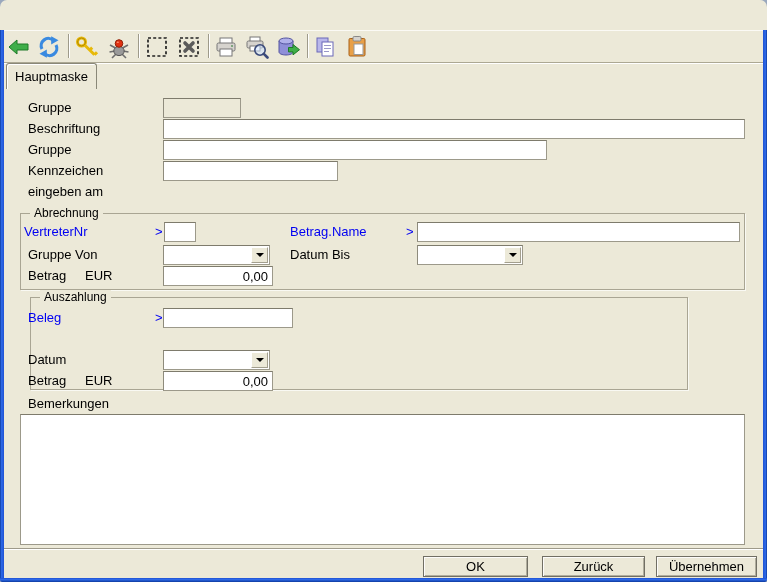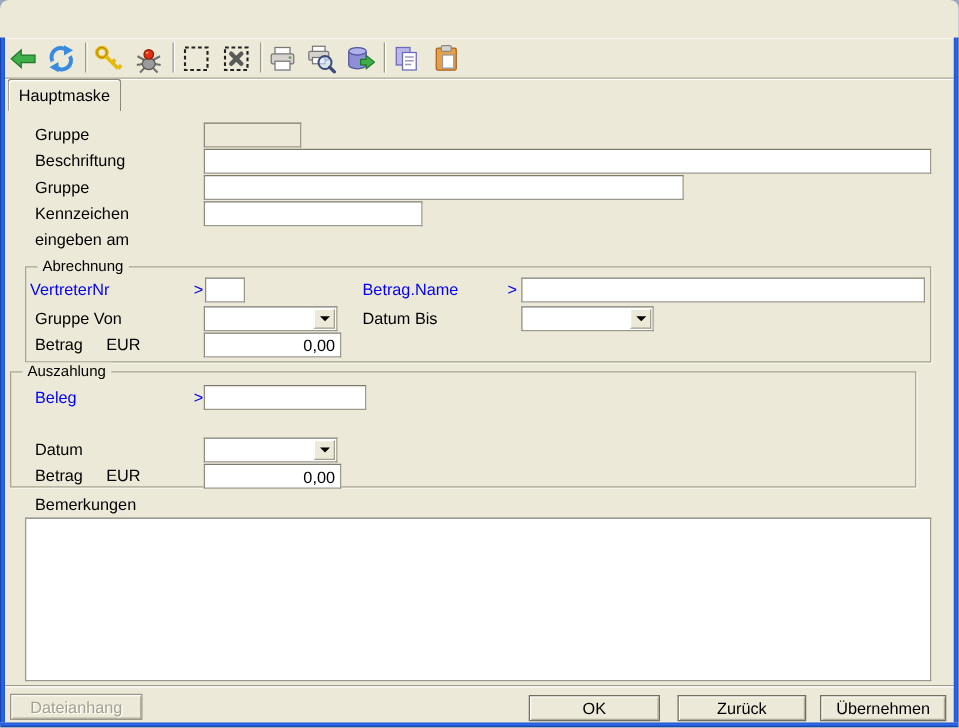--- a/index.html
+++ b/index.html
@@ -184,44 +184,41 @@
   <span class="lbl" style="left:290px;top:247px">Datum Bis</span>
   <div class="combo" style="left:417px;top:245px;width:106px">
     <span class="cval"></span>
     <span class="arrow-btn"></span>
   </div>
 
   <span class="lbl" style="left:28px;top:268px">Betrag</span>
   <span class="lbl" style="left:85px;top:268px">EUR</span>
   <input class="field num" style="left: 163px; top: 266px; width: 110px;" value="0,00">
 
-  <div class="group" style="left:8px;top:297px;width:725px;height:93px">
+  <div class="group" style="left:30px;top:297px;width:658px;height:93px">
     <span class="group-label">Auszahlung</span>
   </div>
   <span class="lbl blue" style="left:28px;top:310px">Beleg</span>
   <span class="lbl blue" style="left:155px;top:310px">&gt;</span>
   <input class="field" style="left: 163px; top: 308px; width: 130px;" value="">
 
   <span class="lbl" style="left:28px;top:352px">Datum</span>
   <div class="combo" style="left:163px;top:350px;width:107px">
     <span class="cval"></span>
     <span class="arrow-btn"></span>
   </div>
 
   <span class="lbl" style="left:28px;top:373px">Betrag</span>
   <span class="lbl" style="left:85px;top:373px">EUR</span>
   <input class="field num" style="left: 163px; top: 371px; width: 110px;" value="0,00">
 
   <span class="lbl" style="left:28px;top:396px">Bemerkungen</span>
   <textarea class="textarea" style="left: 20px; top: 414px; width: 725px; height: 131px;"></textarea>
 
   <div class="footer-sep"></div>
-  <button class="btn disabled" style="left:8px;top:555px;width:106px" disabled="">
-    <span>Dateianhang</span>
-  </button>
   <button class="btn" style="left:423px;top:556px;width:105px">
     <span>OK</span>
   </button>
   <button class="btn" style="left:542px;top:556px;width:103px">
     <span>Zurück</span>
   </button>
   <button class="btn" style="left:656px;top:556px;width:101px">
     <span>Übernehmen</span>
   </button>
 

